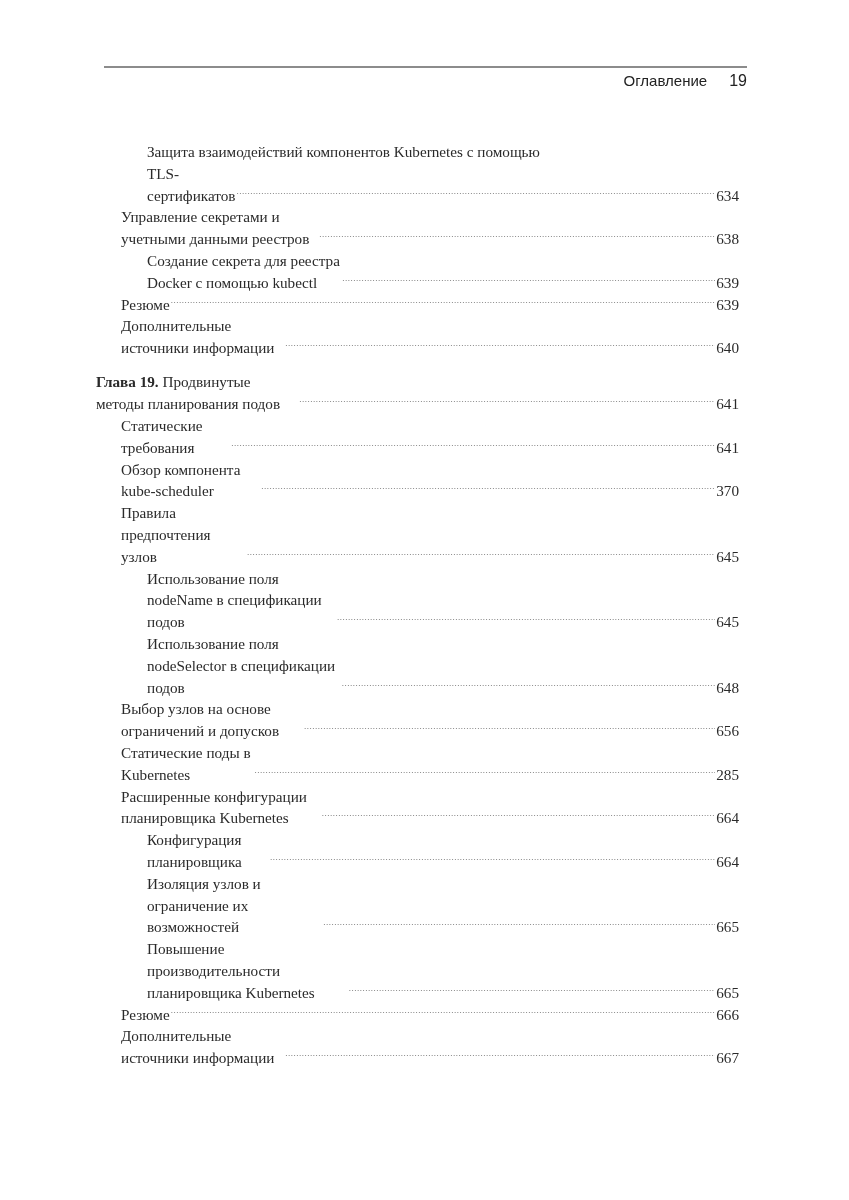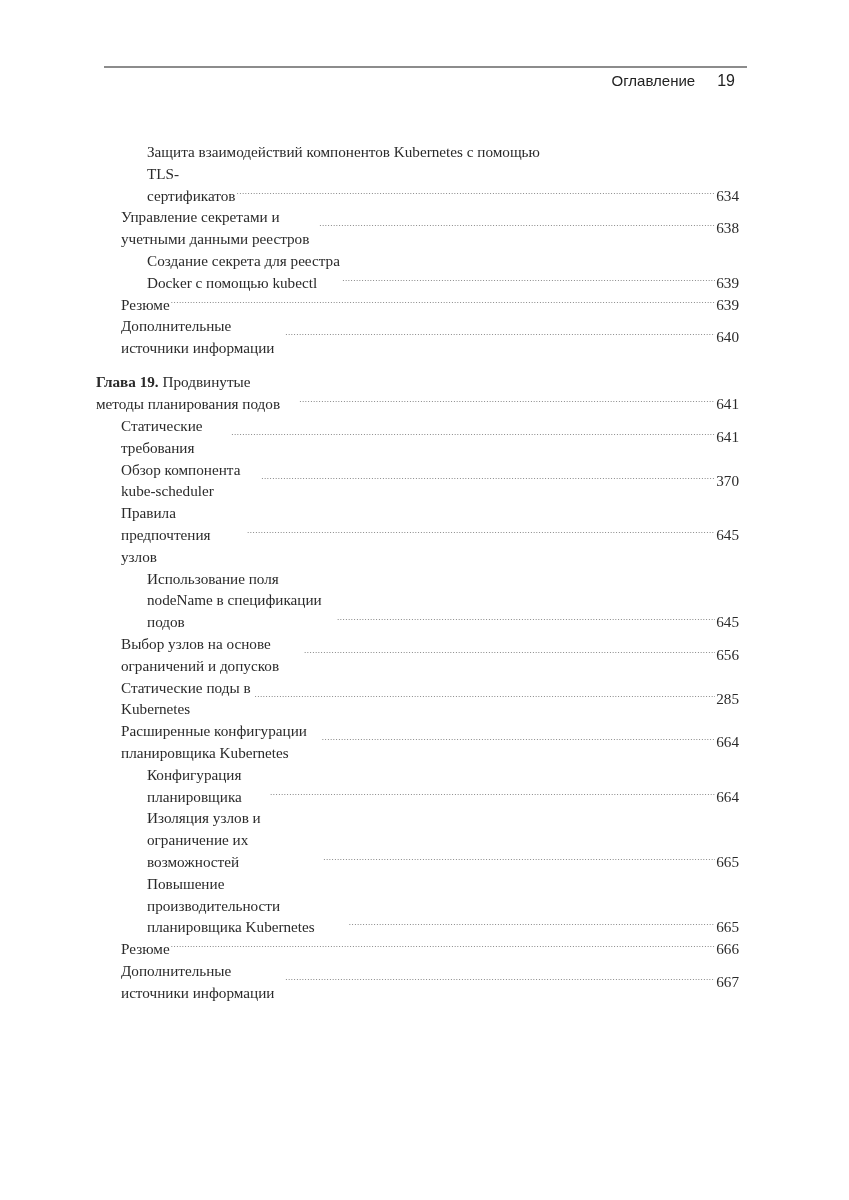--- a/index.html
+++ b/index.html
@@ -1,24 +1,24 @@
 <!DOCTYPE html>
 <html><head>
 <meta charset="utf-8">
 <style>
   html, body { margin: 0; padding: 0; background: #ffffff; }
   body { width: 849px; height: 1200px; position: relative; overflow: hidden; color: #2a2a2a; }
   .header-rule { position: absolute; left: 104px; top: 66px; width: 643px; height: 2px; background: #8c8c8c; }
-  .running-head { position: absolute; right: 114px; top: 72px; font-family: "Liberation Sans", sans-serif; font-size: 15px; color: #222; display: flex; align-items: baseline; }
+  .running-head { position: absolute; right: 102px; top: 72px; font-family: "Liberation Sans", sans-serif; font-size: 15px; color: #222; display: flex; align-items: baseline; }
   .running-head .title { margin-right: 22px; }
   .running-head .pnum { font-weight: normal; font-size: 16px; }
   .toc { position: absolute; left: 96px; top: 141px; width: 643px; font-family: "Liberation Serif", serif; font-size: 15.2px; }
   .entry { display: flex; align-items: flex-end; line-height: 21.8px; }
   .entry.l0 { padding-left: 0; }
-  .entry.l1 { padding-left: 25px; align-items: center; }
+  .entry.l1 { padding-left: 25px; }
   .entry.l2 { padding-left: 51px; }
   .entry.chapter { margin-top: 12.5px; }
   .entry .text { flex: 0 1 auto; }
   .entry .text b { font-weight: bold; }
   .entry .dots { flex: 1 1 auto; overflow: hidden; white-space: nowrap; margin: 0 1px; color: #555; letter-spacing: 0.5px; font-size: 9px; line-height: 21.8px; position: relative; top: -4px; }
   .entry .dots::after { content: "................................................................................................................................................................................................................................................................"; }
   .entry .page { flex: 0 0 auto; text-align: right; }
 </style>
 </head>
 <body>
@@ -97,20 +97,27 @@
       </div>
     </div>
     <div class="entry-wrap">
       <div class="entry l2">
         <span class="text">Использование поля nodeName в спецификации подов</span>
         <span class="dots"></span>
         <span class="page">645</span>
       </div>
     </div>
     <div class="entry-wrap">
+      <div class="entry l2">
+        <span class="text">Использование поля nodeSelector в спецификации подов</span>
+        <span class="dots"></span>
+        <span class="page">648</span>
+      </div>
+    </div>
+    <div class="entry-wrap">
       <div class="entry l1">
         <span class="text">Выбор узлов на основе ограничений и допусков</span>
         <span class="dots"></span>
         <span class="page">656</span>
       </div>
     </div>
     <div class="entry-wrap">
       <div class="entry l1">
         <span class="text">Статические поды в Kubernetes</span>
         <span class="dots"></span>

